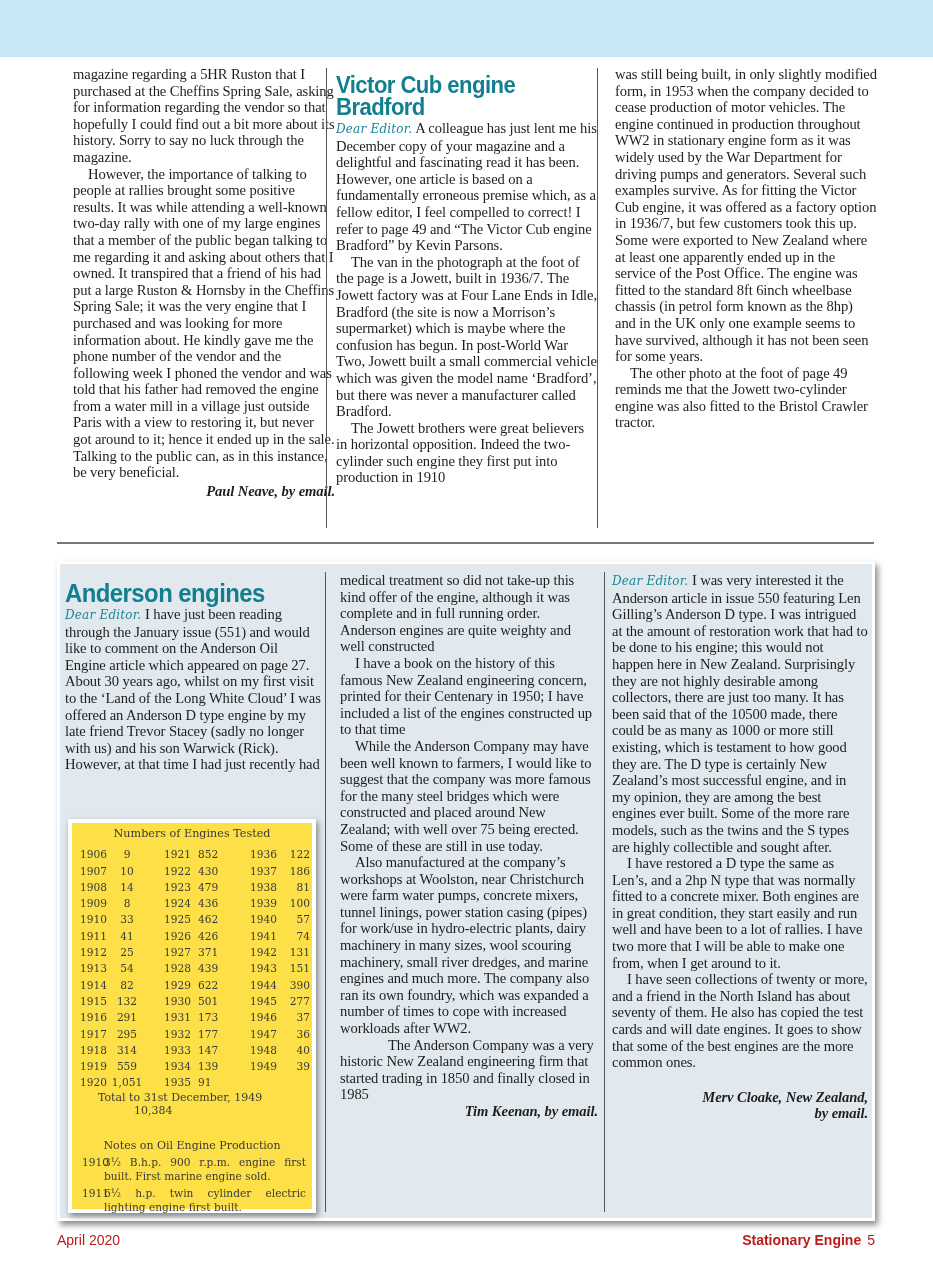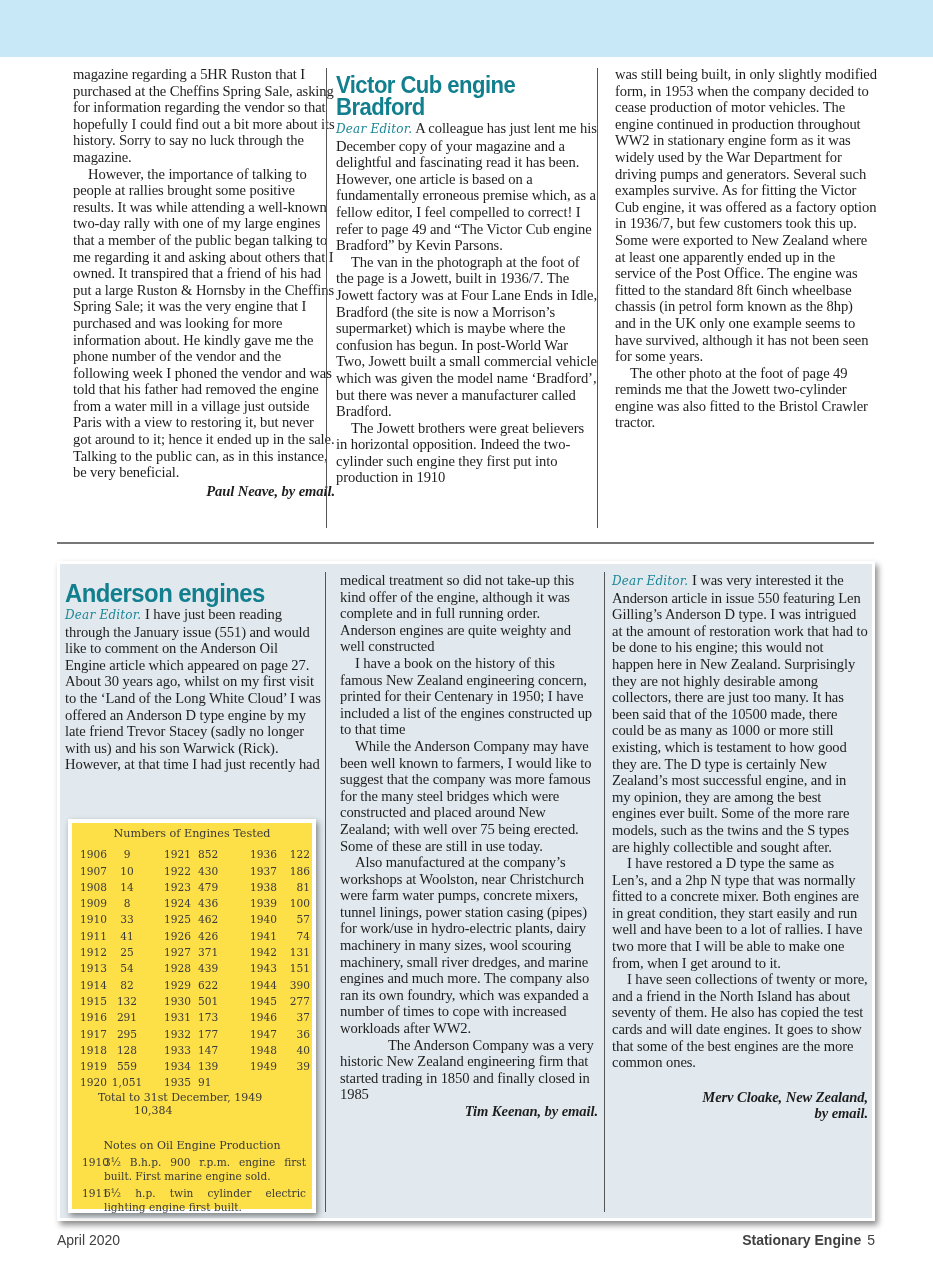--- a/index.html
+++ b/index.html
@@ -36,21 +36,21 @@
   .v2 { width: 30px; }
   .y3 { width: 34px; margin-left: 22px; }
   .v3 { width: 26px; text-align: right; }
   .tbl-total { padding-left: 26px; margin-top: 3px; font-size: 11px; display: flex; flex-direction: column; }
   .tbl-total .tv { margin-left: 36px; }
   .tbl-notes-title { text-align: center; font-size: 11px; margin-top: 22px; margin-bottom: 4px; }
   .note { display: flex; font-size: 10.6px; line-height: 13.5px; margin-bottom: 4px; padding-right: 6px; }
   .note .ny { width: 32px; padding-left: 10px; flex-shrink: 0; }
   .note .nt { flex: 1; text-align: justify; }
 
-  .footer { position: absolute; top: 1232px; font-family: "Liberation Sans", "DejaVu Sans", sans-serif; font-size: 14px; color: #404040; }
+  .footer { position: absolute; top: 1232px; font-family: "Liberation Sans", "DejaVu Sans", sans-serif; font-size: 14px; color: #b91c1c; }
   .footer-left { left: 57px; }
   .footer-right { right: 58px; font-weight: bold; }
   .footer-right .pg { font-weight: normal; margin-left: 6px; }
 </style>
 </head>
 <body>
 
 <div class="top-banner"></div>
 
 <div class="col" style="left:41px; top:66px; width:262px;margin-left:32px;">
@@ -181,21 +181,21 @@
       <div class="tbl-row">
         <span class="y1">1917</span>
         <span class="v1">295</span>
         <span class="y2">1932</span>
         <span class="v2">177</span>
         <span class="y3">1947</span>
         <span class="v3">36</span>
       </div>
       <div class="tbl-row">
         <span class="y1">1918</span>
-        <span class="v1">128</span>
+        <span class="v1">314</span>
         <span class="y2">1933</span>
         <span class="v2">147</span>
         <span class="y3">1948</span>
         <span class="v3">40</span>
       </div>
       <div class="tbl-row">
         <span class="y1">1919</span>
         <span class="v1">559</span>
         <span class="y2">1934</span>
         <span class="v2">139</span>

